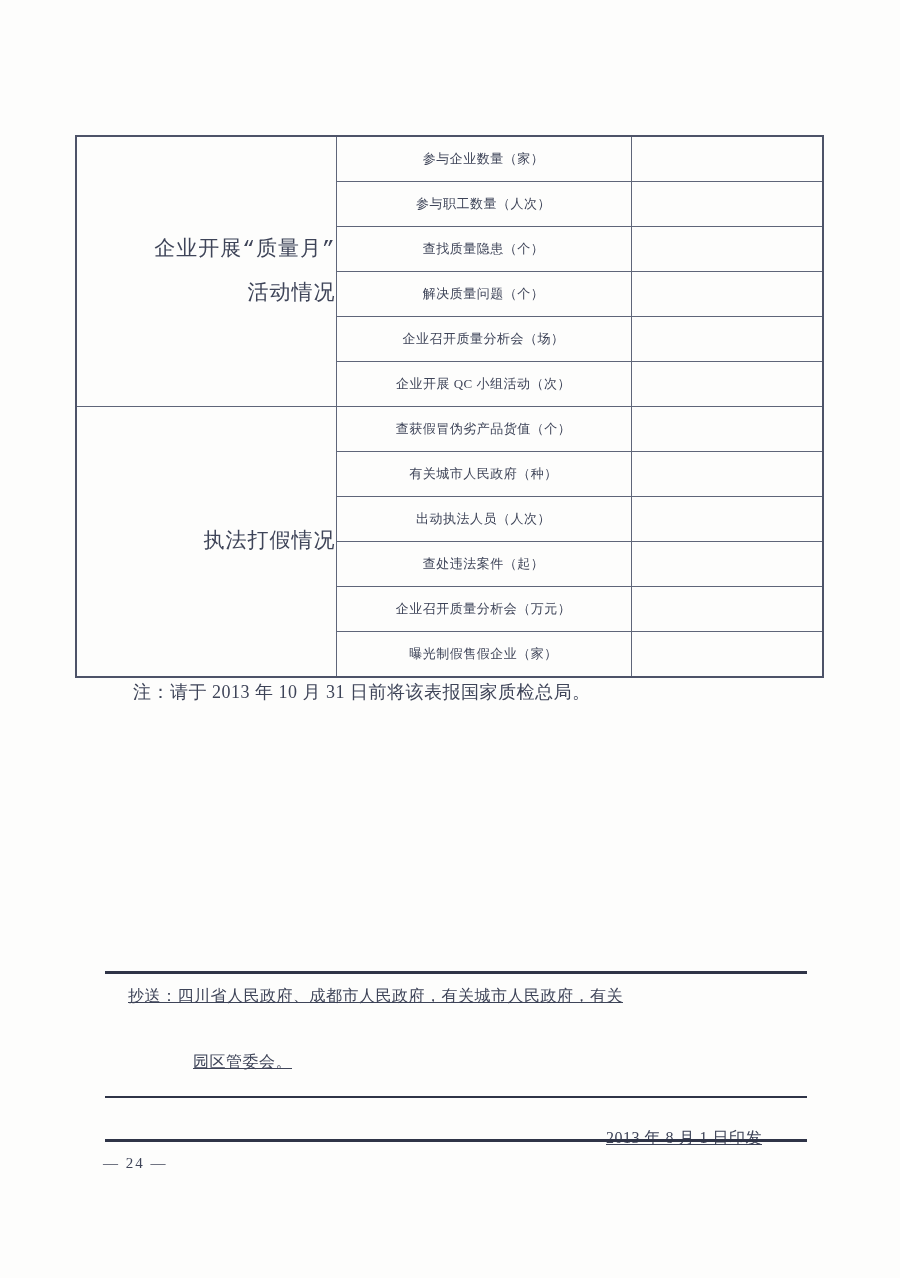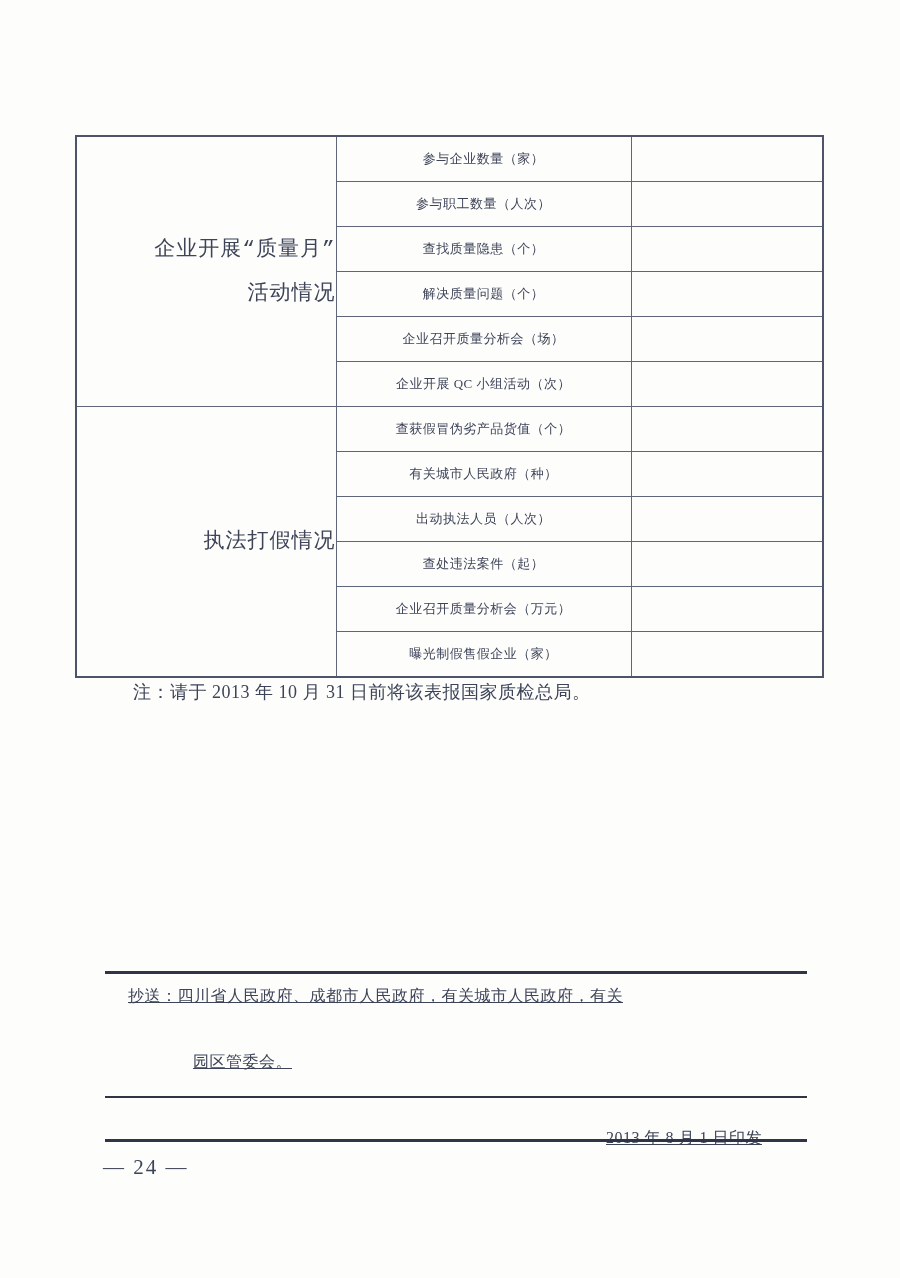--- a/index.html
+++ b/index.html
@@ -83,21 +83,21 @@
   .cc-line1   { left: 128px; top: 986px;  }
   .cc-line2   { left: 193px; top: 1052px; }
   .internal   { left: 193px; top: 1062px; }
   .issuer     { left: 128px; top: 1106px; letter-spacing: 2px; }
   .print-date { right: 138px; top: 1106px; margin-top: 22px; }
 
   .page-number {
     position: absolute;
     left: 103px;
     top: 1155px;
-    font-size: 21px;
+    font-size: 15px;
     letter-spacing: 2px;
     white-space: nowrap;
     text-align: center;
   }
 </style>
 </head>
 <body>
 
 <div class="page">
 

